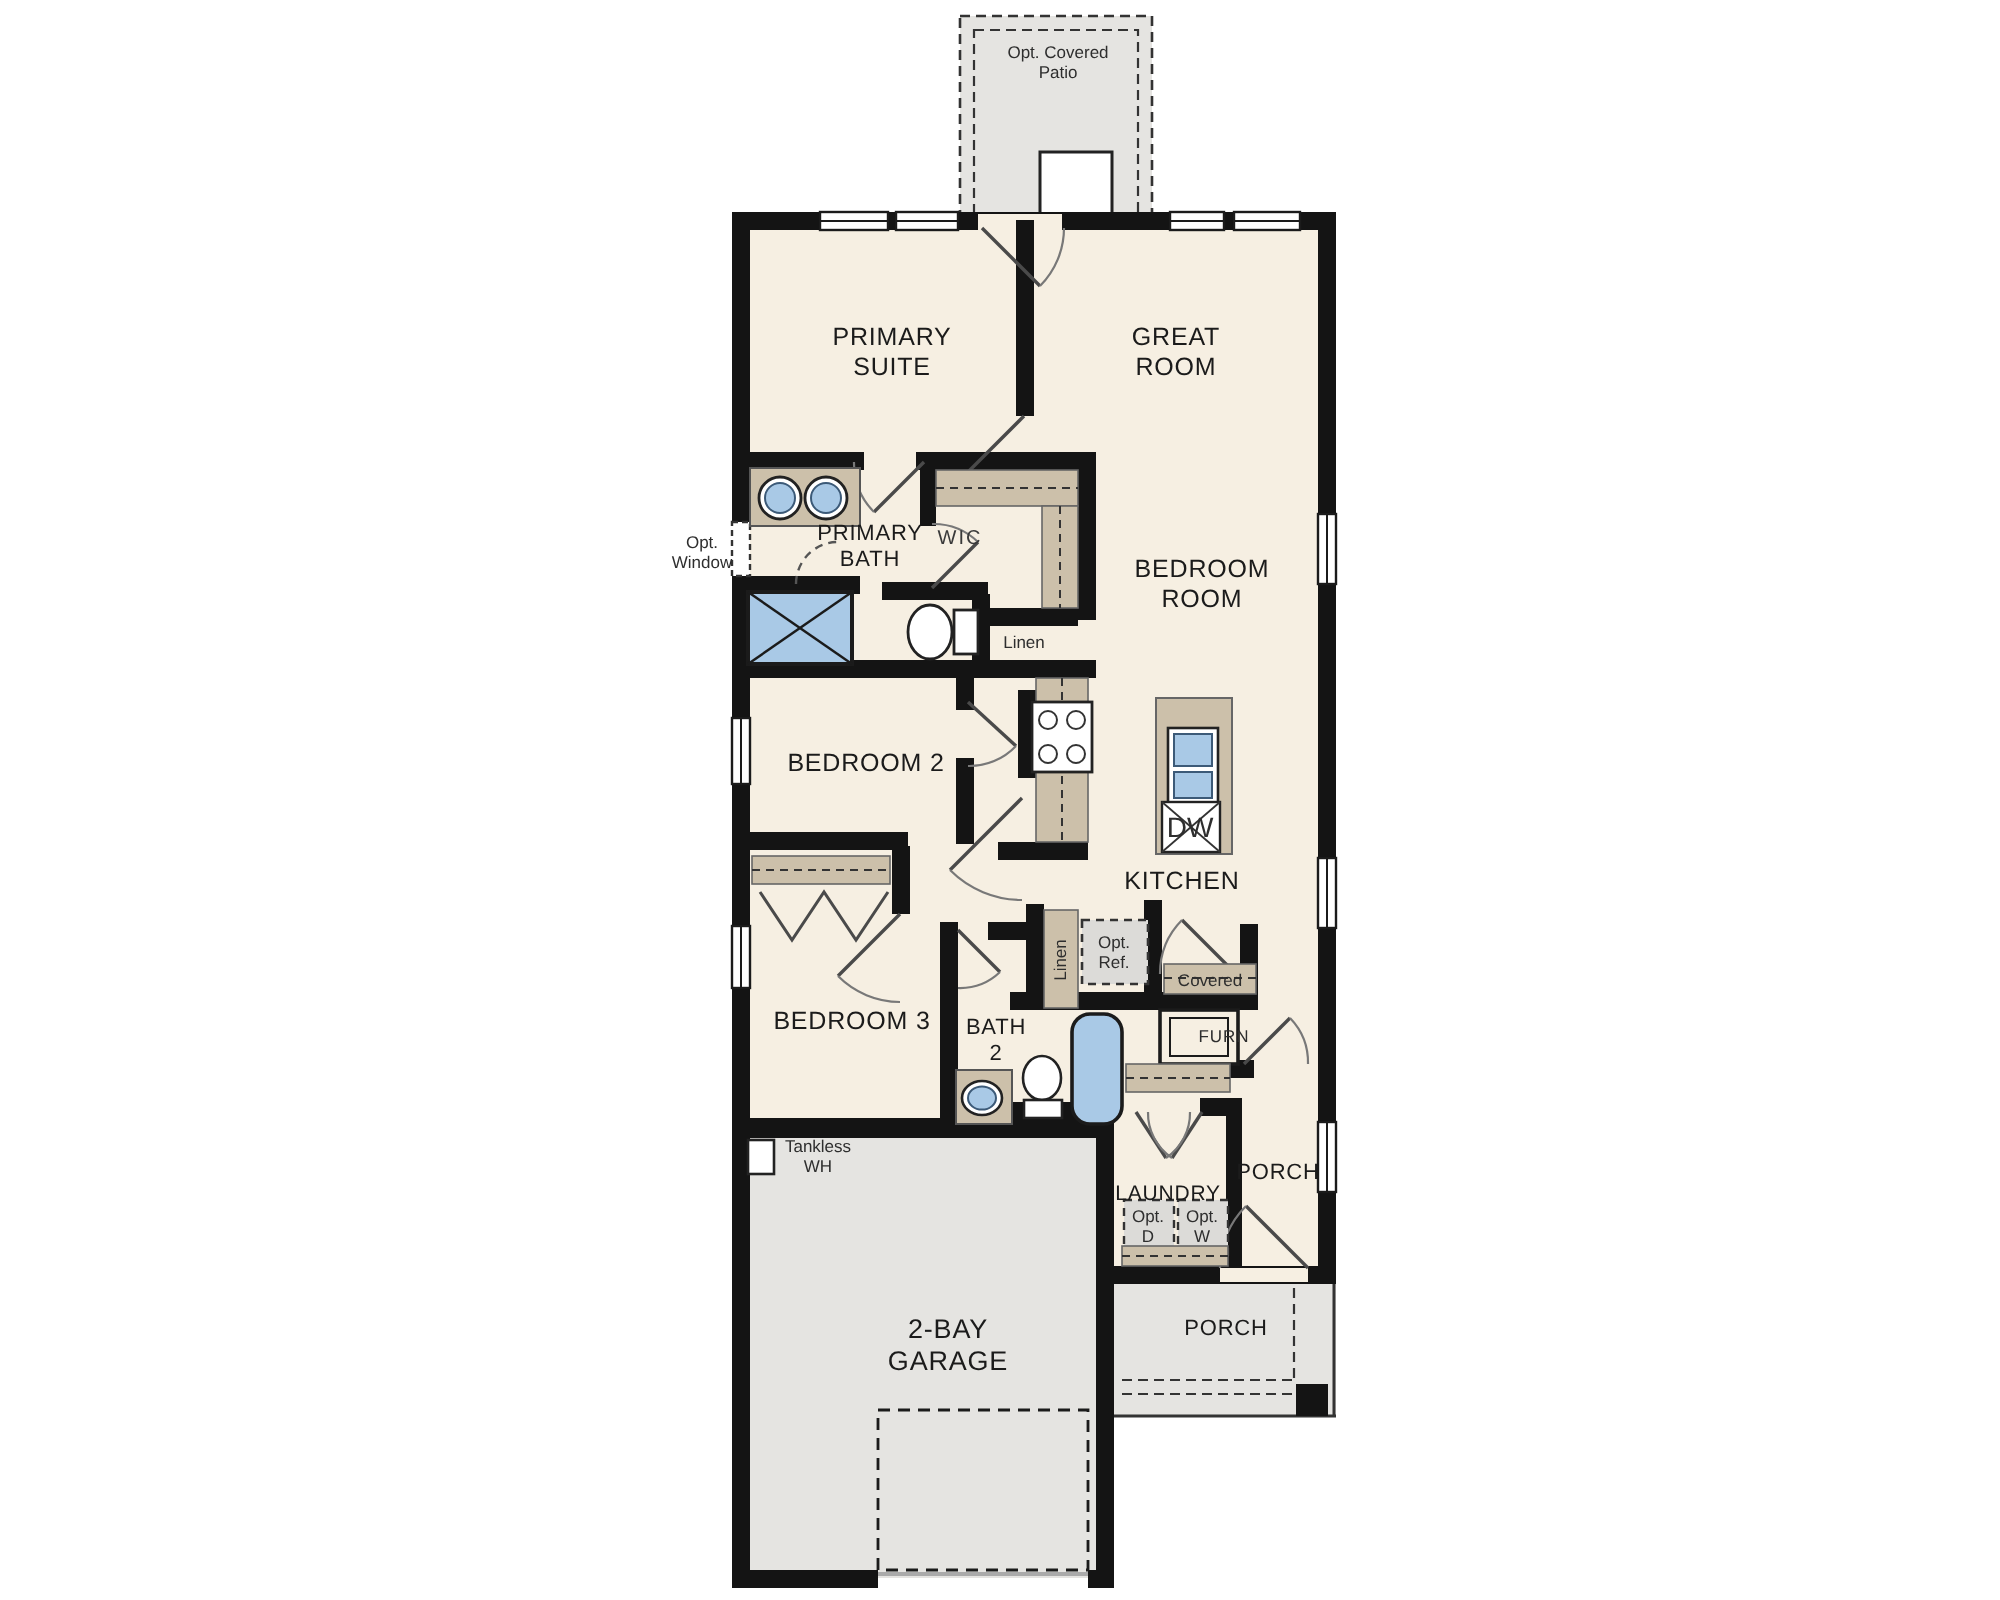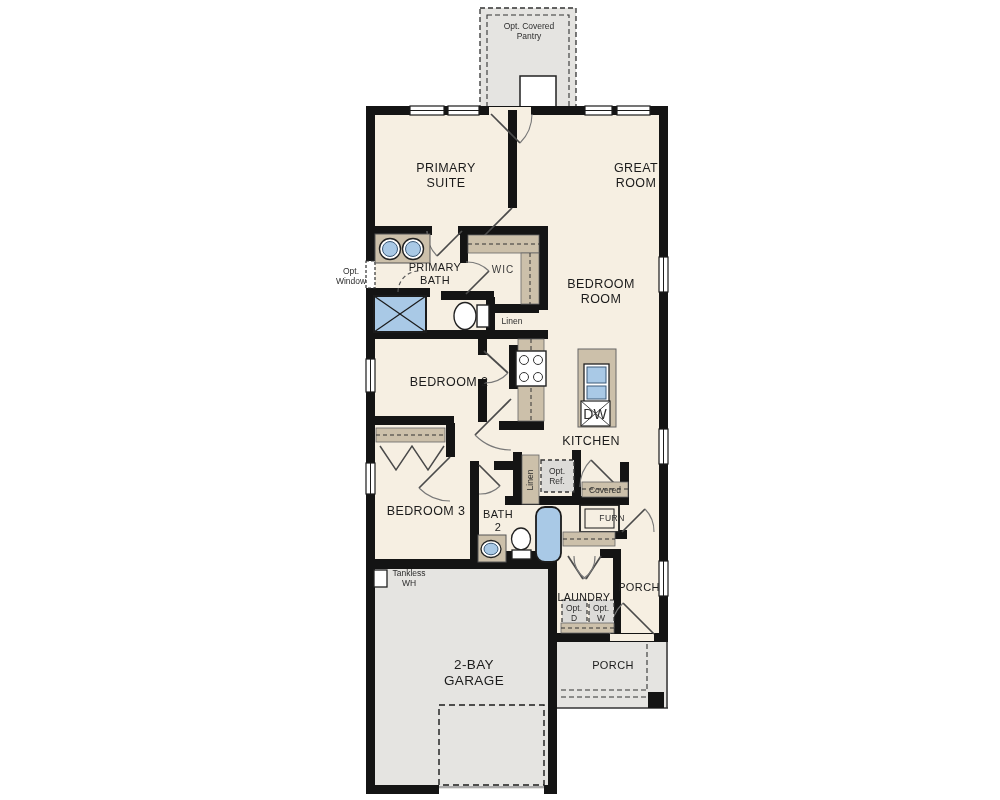--- a/index.html
+++ b/index.html
@@ -260,34 +260,34 @@
     <line x1="557" y1="708" x2="668" y2="708" stroke="#333" stroke-width="1.5"></line>
     <line x1="667" y1="642" x2="667" y2="708" stroke="#333" stroke-width="1.5"></line>
     <line x1="561" y1="690" x2="647" y2="690" stroke="#333" stroke-width="1.1" stroke-dasharray="5 3"></line>
     <line x1="561" y1="697" x2="647" y2="697" stroke="#333" stroke-width="1.1" stroke-dasharray="5 3"></line>
     <line x1="647" y1="644" x2="647" y2="690" stroke="#333" stroke-width="1.1" stroke-dasharray="5 3"></line>
     <rect x="648" y="692" width="16" height="16" fill="#141414"></rect>
   </g>
 </svg>
 
 <div class="lbl lbl-sm" style="left:529px;top:31px;">Opt. Covered
-Pantry</div>
+Patio</div>
 <div class="lbl" style="left:446px;top:176px;">PRIMARY
 SUITE</div>
-<div class="lbl" style="left:588px;top:176px;margin-left:48px;">GREAT
+<div class="lbl" style="left:588px;top:176px;">GREAT
 ROOM</div>
 <div class="lbl lbl-sm" style="left:351px;top:276px;">Opt.
 Window</div>
 <div class="lbl lbl-md" style="left:435px;top:274px;">PRIMARY
 BATH</div>
-<div class="lbl lbl-thin" style="left:503px;top:270px;">WIC</div>
+<div class="lbl lbl-thin" style="left:480px;top:270px;">WIC</div>
 <div class="lbl lbl-sm" style="left:512px;top:321px;">Linen</div>
 <div class="lbl" style="left:601px;top:292px;">BEDROOM
 ROOM</div>
-<div class="lbl" style="left:433px;top:382px;margin-left:16px;">BEDROOM 2</div>
+<div class="lbl" style="left:433px;top:382px;">BEDROOM 2</div>
 <div class="lbl" style="left:558px;top:441px;margin-left:33px;">KITCHEN</div>
 <div class="lbl lbl-tiny" style="left:595px;top:414px;">DW</div>
 <div class="lbl" style="left:426px;top:511px;">BEDROOM 3</div>
 <div class="lbl lbl-sm rot" style="left:530px;top:480px;">Linen</div>
 <div class="lbl lbl-sm" style="left:557px;top:476px;">Opt.
 Ref.</div>
 <div class="lbl lbl-sm" style="left:605px;top:490px;">Covered</div>
 <div class="lbl lbl-md" style="left:498px;top:521px;">BATH
 2</div>
 <div class="lbl lbl-sm" style="left:600px;top:518px;letter-spacing:.5px;padding-left:24px;">FURN</div>

